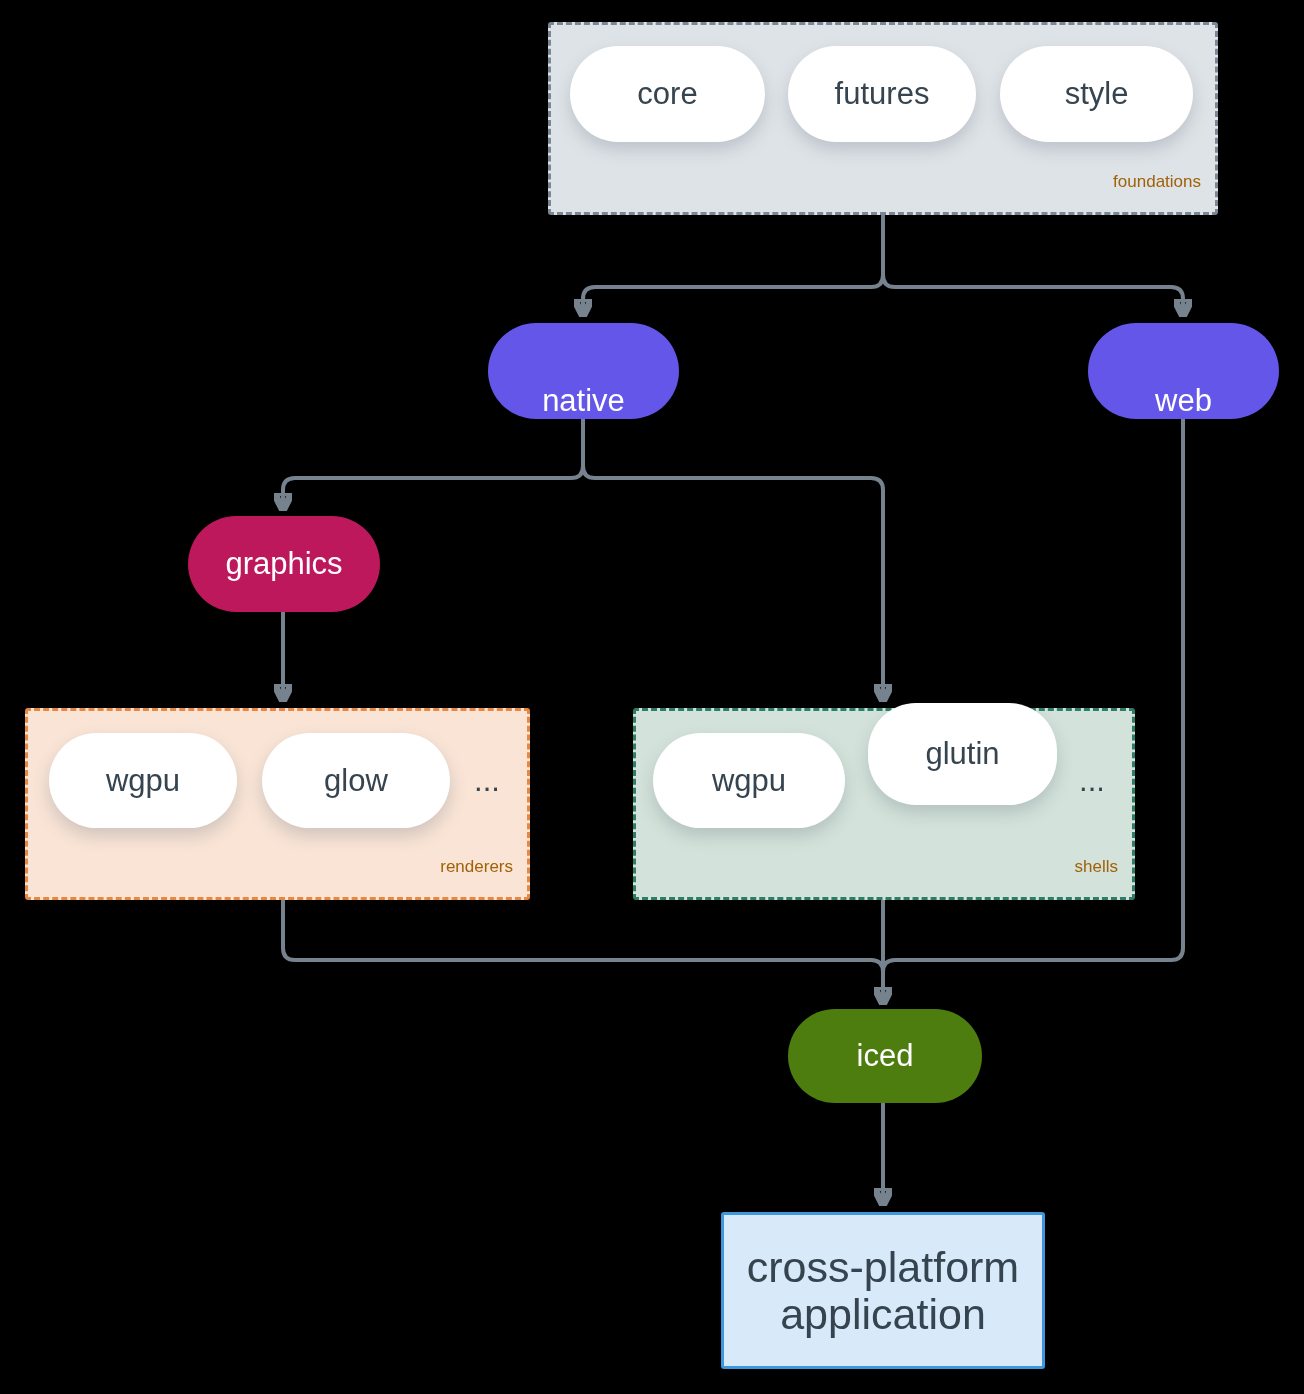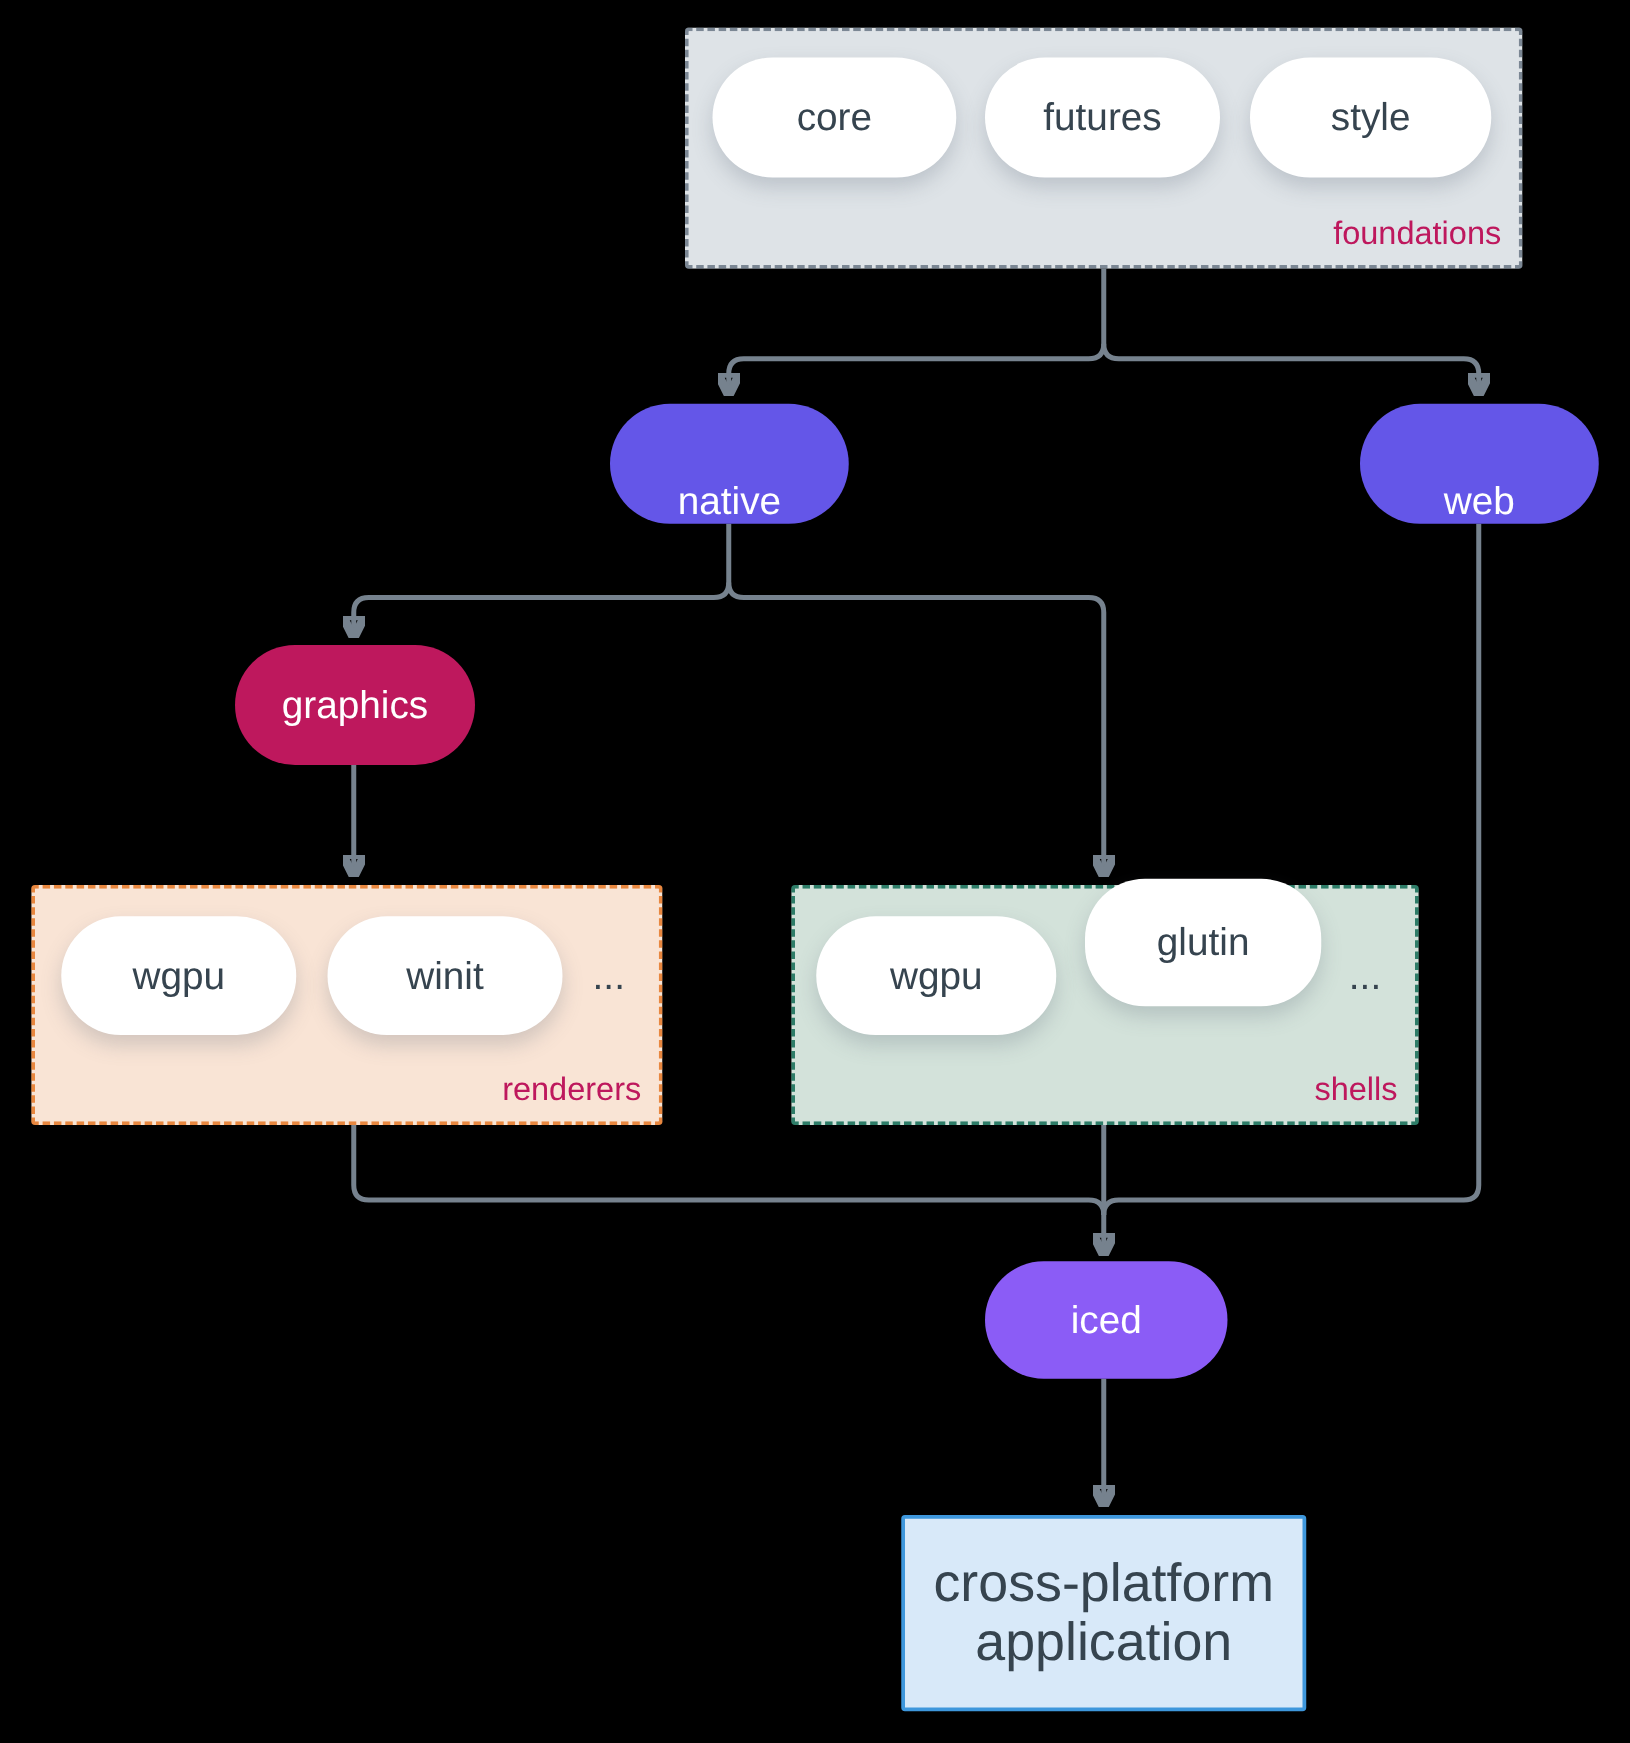--- a/index.html
+++ b/index.html
@@ -33,43 +33,43 @@
     background: #f9e4d5;
     border: 3px dashed #e8873f;
   }
   .group-box.shells {
     left: 633px; top: 708px; width: 502px; height: 192px;
     background: #d3e2da;
     border: 3px dashed #2e7d68;
   }
   .group-label {
     position: absolute;
-    right: 14px; bottom: 10px;
-    font-size: 26px;
-    color: #be185d;
+    right: 14px; bottom: 20px;
+    font-size: 17px;
+    color: #a16207;
   }
 
   
   .pill {
     position: absolute;
     border-radius: 48px;
     display: flex;
     align-items: center;
     justify-content: center;
     font-size: 31px;
     box-sizing: border-box;
   }
   .pill.white {
     background: #ffffff;
     color: #36444f;
     box-shadow: 0 8px 16px rgba(90, 105, 120, 0.25);
   }
   .pill.purple { background: #6456e8; color: #ffffff; align-items: flex-end; }
   .pill.orange { background: #be185d; color: #ffffff; }
-  .pill.blue   { background: #8b5cf6; color: #ffffff; }
+  .pill.blue   { background: #4d7c0f; color: #ffffff; }
 
   .dots {
     position: absolute;
     font-size: 31px;
     color: #36444f;
     display: flex;
     align-items: center;
     justify-content: center;
   }
 
@@ -159,21 +159,21 @@
     <span>graphics</span>
   </div>
 
   <div class="group-box renderers">
     <span class="group-label">renderers</span>
   </div>
   <div class="pill white" style="left:49px; top:733px; width:188px; height:95px;">
     <span>wgpu</span>
   </div>
   <div class="pill white" style="left:262px; top:733px; width:188px; height:95px;">
-    <span>winit</span>
+    <span>glow</span>
   </div>
   <div class="dots" style="left:462px; top:733px; width:50px; height:95px;">...</div>
 
   <div class="group-box shells">
     <span class="group-label">shells</span>
   </div>
   <div class="pill white" style="left:653px; top:733px; width:192px; height:95px;">
     <span>wgpu</span>
   </div>
   <div class="pill white" style="left:868px; top:703px; width:189px; height:102px;">

